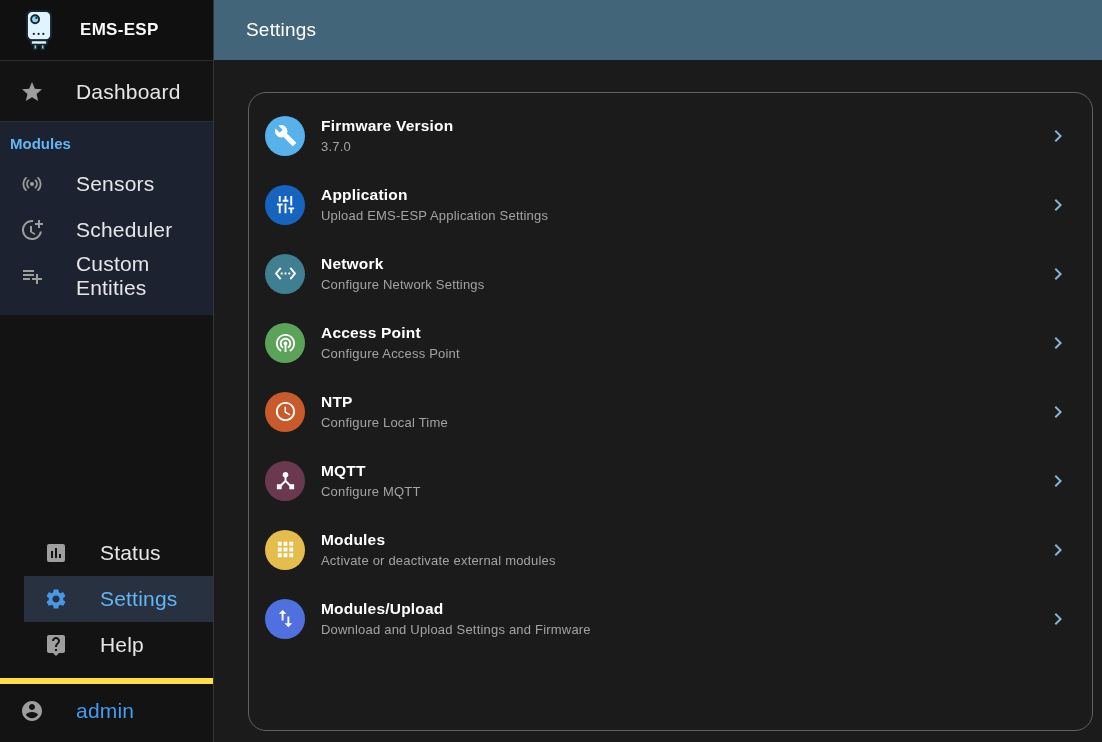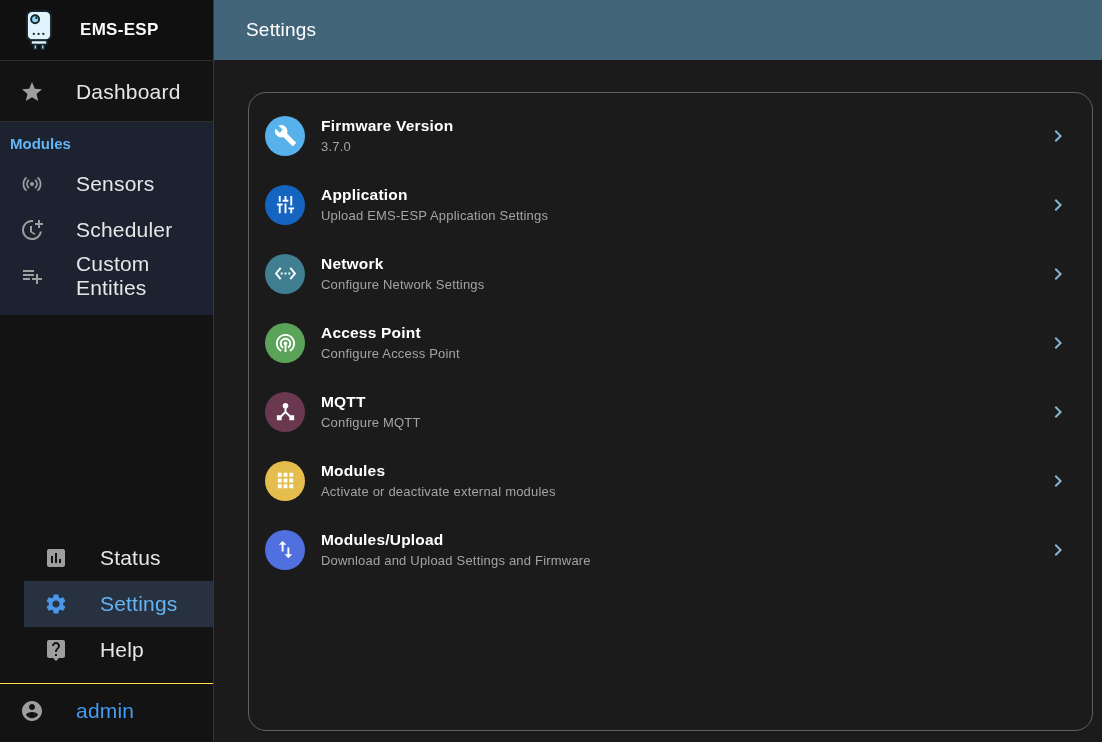--- a/index.html
+++ b/index.html
@@ -15,21 +15,21 @@
   .sb-title{color:#fafafa;font-size:17px;font-weight:700;letter-spacing:.3px;}
   .sb-nav-top{padding:8px 0 6px 0;}
   .sb-item{height:46px;display:flex;align-items:center;padding:0 12px 0 20px;gap:32px;cursor:pointer;}
   .sb-item svg{width:24px;height:24px;flex:none;}
   .sb-item .lbl{color:#e6e6e6;font-size:21px;font-weight:500;letter-spacing:.2px;}
   .sb-item.selected{background:#273140;}
   .sb-item.selected .lbl{color:#64b5f6;}
   .sb-modules{background:#1d2230;border-top:1px solid #2e2e2e;padding-bottom:16px;}
   .sb-modules-heading{color:#64b5f6;font-size:15px;font-weight:700;padding:13px 10px 9px 10px;}
   .sb-bottom{margin-top:auto;padding-left:24px;}
-  .sb-user{border-top:1px solid #fde047;margin-top:10px;padding-top:4px;padding-bottom:8px;}
+  .sb-user{border-top:6px solid #fde047;margin-top:10px;padding-top:4px;padding-bottom:8px;}
   .sb-user .lbl{color:#459bf0;}
 
   
   .main{flex:1;display:flex;flex-direction:column;}
   .topbar{height:60px;min-height:60px;background:#42657a;display:flex;align-items:center;
           padding-left:32px;}
   .topbar-title{color:#ffffff;font-size:19px;font-weight:500;letter-spacing:.2px;}
   .content{flex:1;background:#1b1b1b;}
   .card{margin:32px 0 0 34px;width:845px;height:639px;box-sizing:border-box;
         border:1px solid #616161;border-radius:18px;padding:8px 0;}
@@ -204,20 +204,34 @@
             </div>
             <div class="itxt">
               <span class="ititle">Access Point</span>
               <span class="isub">Configure Access Point</span>
             </div>
             <svg class="chev" viewBox="0 0 24 24">
                 <path d="M10 6L8.59 7.41 13.17 12l-4.58 4.59L10 18l6-6z"></path>
               </svg>
           </li>
 
+          <li>
+            <div class="avatar" style="background-color: rgb(200, 90, 44);">
+              <svg viewBox="0 0 24 24">
+                  <path d="M11.99 2C6.47 2 2 6.48 2 12s4.47 10 9.99 10C17.52 22 22 17.52 22 12S17.52 2 11.99 2zM12 20c-4.42 0-8-3.58-8-8s3.58-8 8-8 8 3.58 8 8-3.58 8-8 8zm.5-13H11v6l5.25 3.15.75-1.23-4.5-2.67z"></path>
+                </svg>
+            </div>
+            <div class="itxt">
+              <span class="ititle">NTP</span>
+              <span class="isub">Configure Local Time</span>
+            </div>
+            <svg class="chev" viewBox="0 0 24 24">
+                <path d="M10 6L8.59 7.41 13.17 12l-4.58 4.59L10 18l6-6z"></path>
+              </svg>
+          </li>
 
           <li>
             <div class="avatar" style="background-color: rgb(106, 57, 80);">
               <svg viewBox="0 0 24 24">
                   <path d="M17 16l-4-4V8.82C14.16 8.4 15 7.3 15 6c0-1.66-1.34-3-3-3S9 4.34 9 6c0 1.3.84 2.4 2 2.82V12l-4 4H3v5h5v-3.05l4-4.2 4 4.2V21h5v-5h-4z"></path>
                 </svg>
             </div>
             <div class="itxt">
               <span class="ititle">MQTT</span>
               <span class="isub">Configure MQTT</span>

